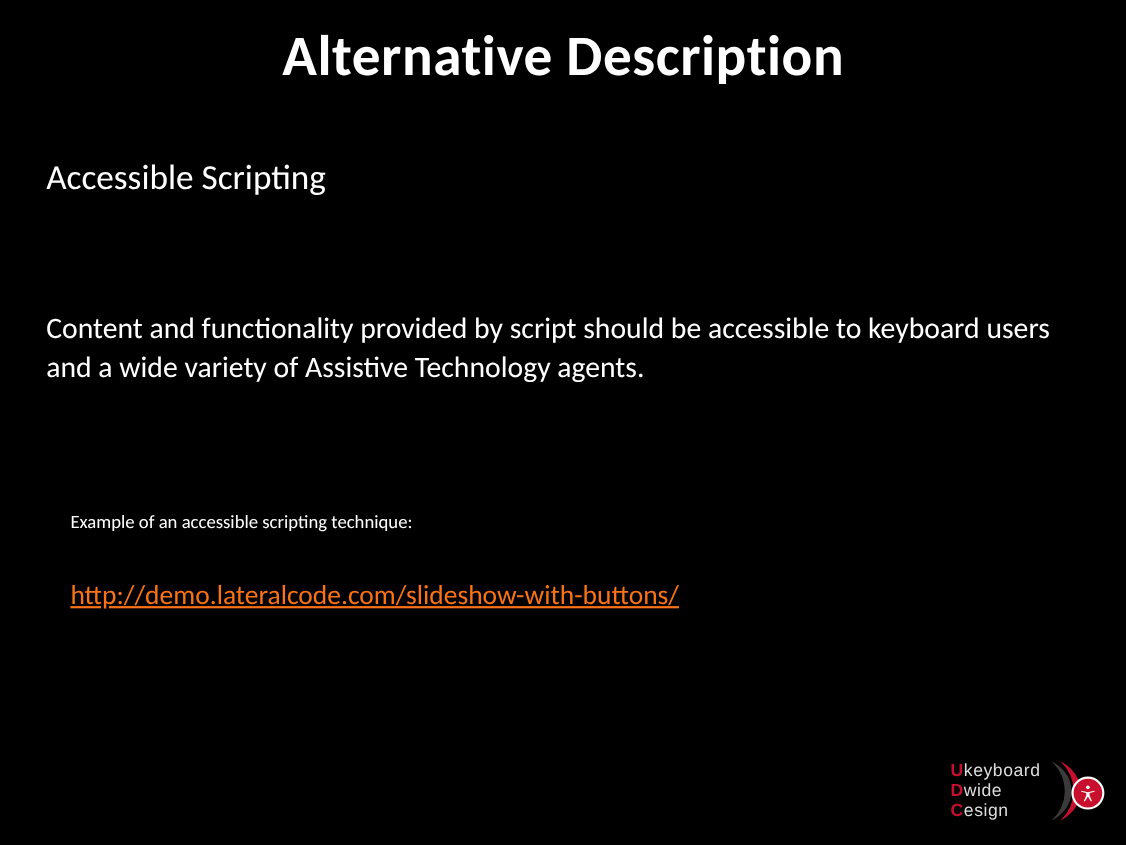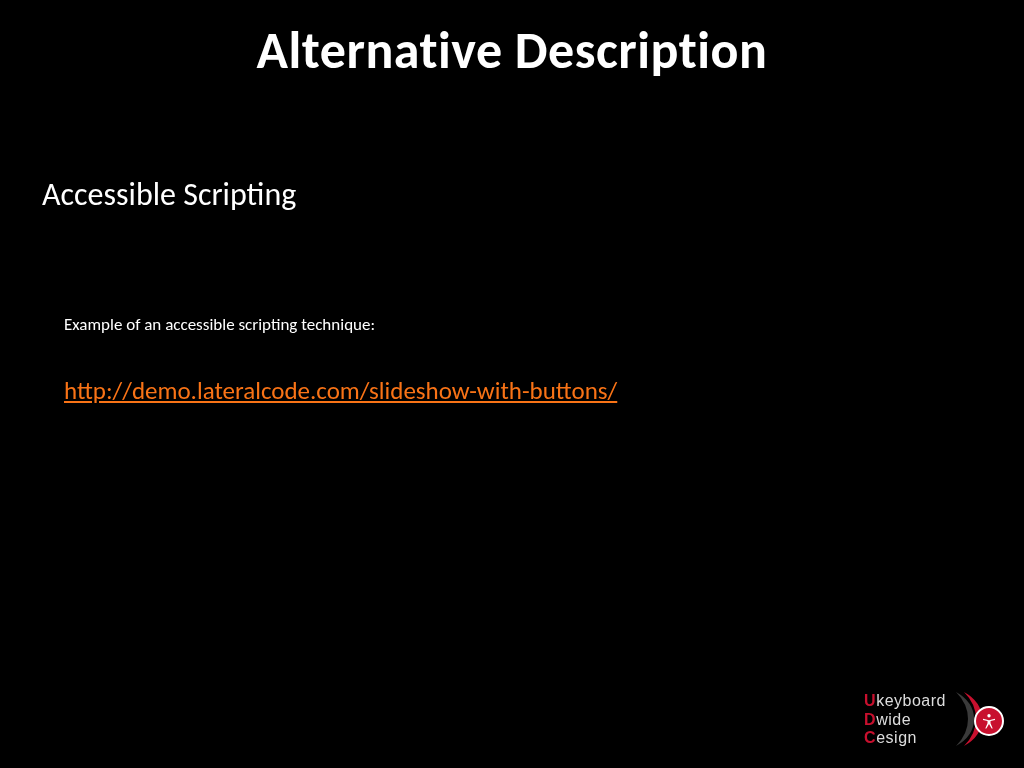--- a/index.html
+++ b/index.html
@@ -23,21 +23,20 @@
       padding-top: 18px;
       letter-spacing: 0.5px;
     }
     .content {
       padding: 60px 42px 0 42px;
     }
     .subtitle {
       font-size: 32px;
       font-weight: normal;
       margin-bottom: 100px;
-      margin-top: 33px;
     }
     .body-text {
       font-size: 27px;
       line-height: 1.35;
       font-weight: normal;
       margin-bottom: 110px;
     }
     .example-section {
       padding-left: 22px;
     }
@@ -117,20 +116,21 @@
       height: 18px;
     }
   </style>
 </head>
 <body>
 
 <h1 class="title">Alternative Description</h1>
 
 <div class="content">
   <h2 class="subtitle">Accessible Scripting</h2>
+  <p class="body-text">Content and functionality provided by script should be accessible to keyboard users and a wide variety of Assistive Technology agents.</p>
   <div class="example-section">
     <p class="example-label">Example of an accessible scripting technique:</p>
     <a class="example-link">http://demo.lateralcode.com/slideshow-with-buttons/</a>
   </div>
 </div>
 
 <div class="logo-area">
   <div class="logo-text">
     <div class="logo-line">
       <span class="logo-letter">U</span>

